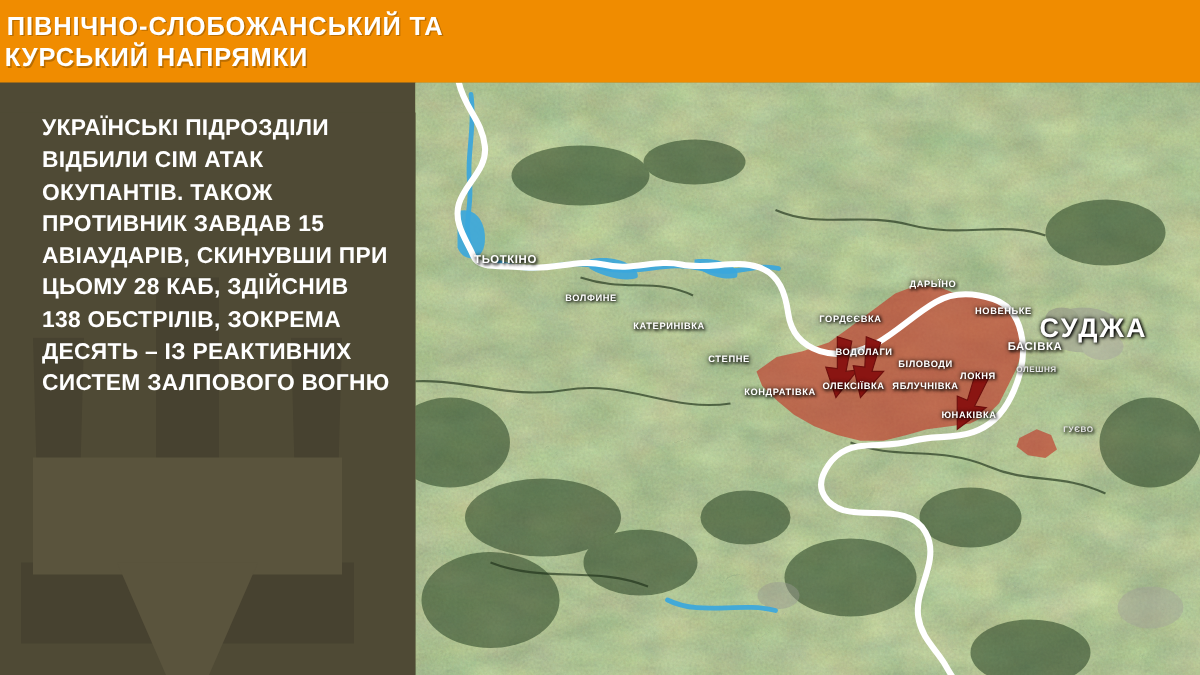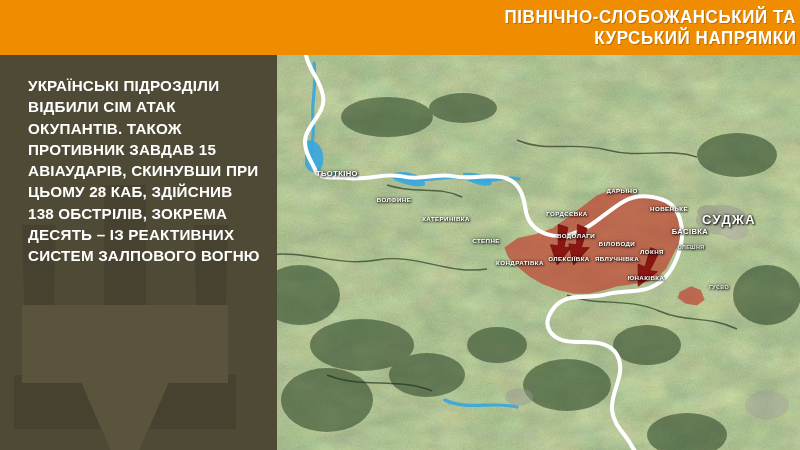--- a/index.html
+++ b/index.html
@@ -14,21 +14,21 @@
     background: #4f4a35;
   }
 
   
   #header {
     position: absolute; left: 0; top: 0;
     width: 800px; height: 55px;
     background: #f08c00;
     z-index: 40;
     display: flex; flex-direction: column;
-    align-items: flex-end; justify-content: center;
+    align-items: flex-start; justify-content: center;
   }
   .htitle {
     color: #ffffff;
     font-weight: 700;
     font-size: 17.5px;
     letter-spacing: 0.6px;
     line-height: 21px;
     text-align: center;
     text-shadow: 1px 1px 0 rgba(120,70,0,0.45);
     white-space: nowrap;
@@ -88,21 +88,21 @@
     color: #ffffff;
     font-weight: 700;
     text-transform: uppercase;
     white-space: nowrap;
     text-shadow: 0 0 3px rgba(0,0,0,0.95), 1px 1px 2px rgba(0,0,0,0.9);
     transform: translate(-50%, -50%);
     letter-spacing: 0.4px;
     z-index: 25;
     pointer-events: none;
   }
-  .sz-big   { font-size: 13px; letter-spacing: 1.4px; }
+  .sz-big   { font-size: 18px; letter-spacing: 1.4px; }
   .sz-mid   { font-size: 7.6px; }
   .sz-small { font-size: 6.2px; }
   .sz-tiny  { font-size: 5.4px; color: #e6e6e6; }
 </style>
 </head>
 <body>
 
 <div id="root">
 
   <div id="header">

